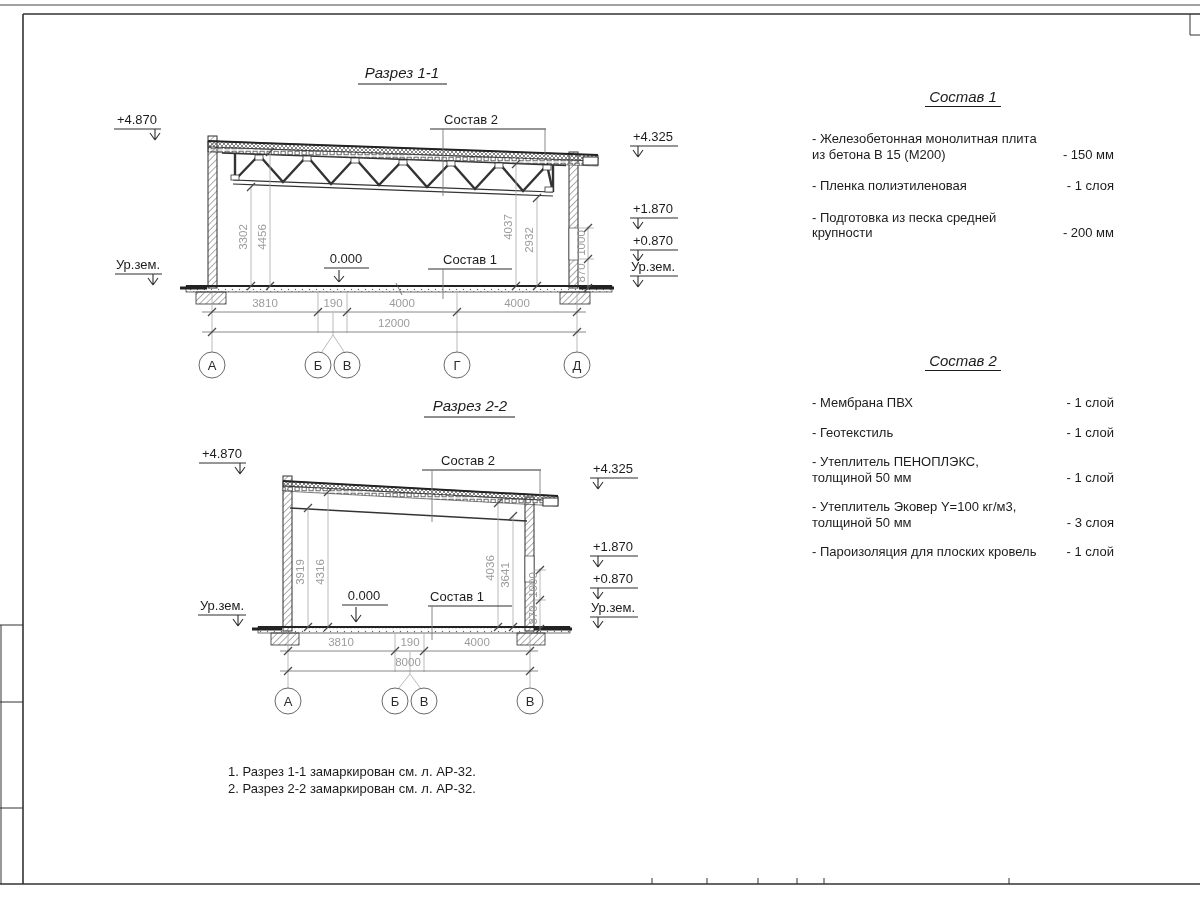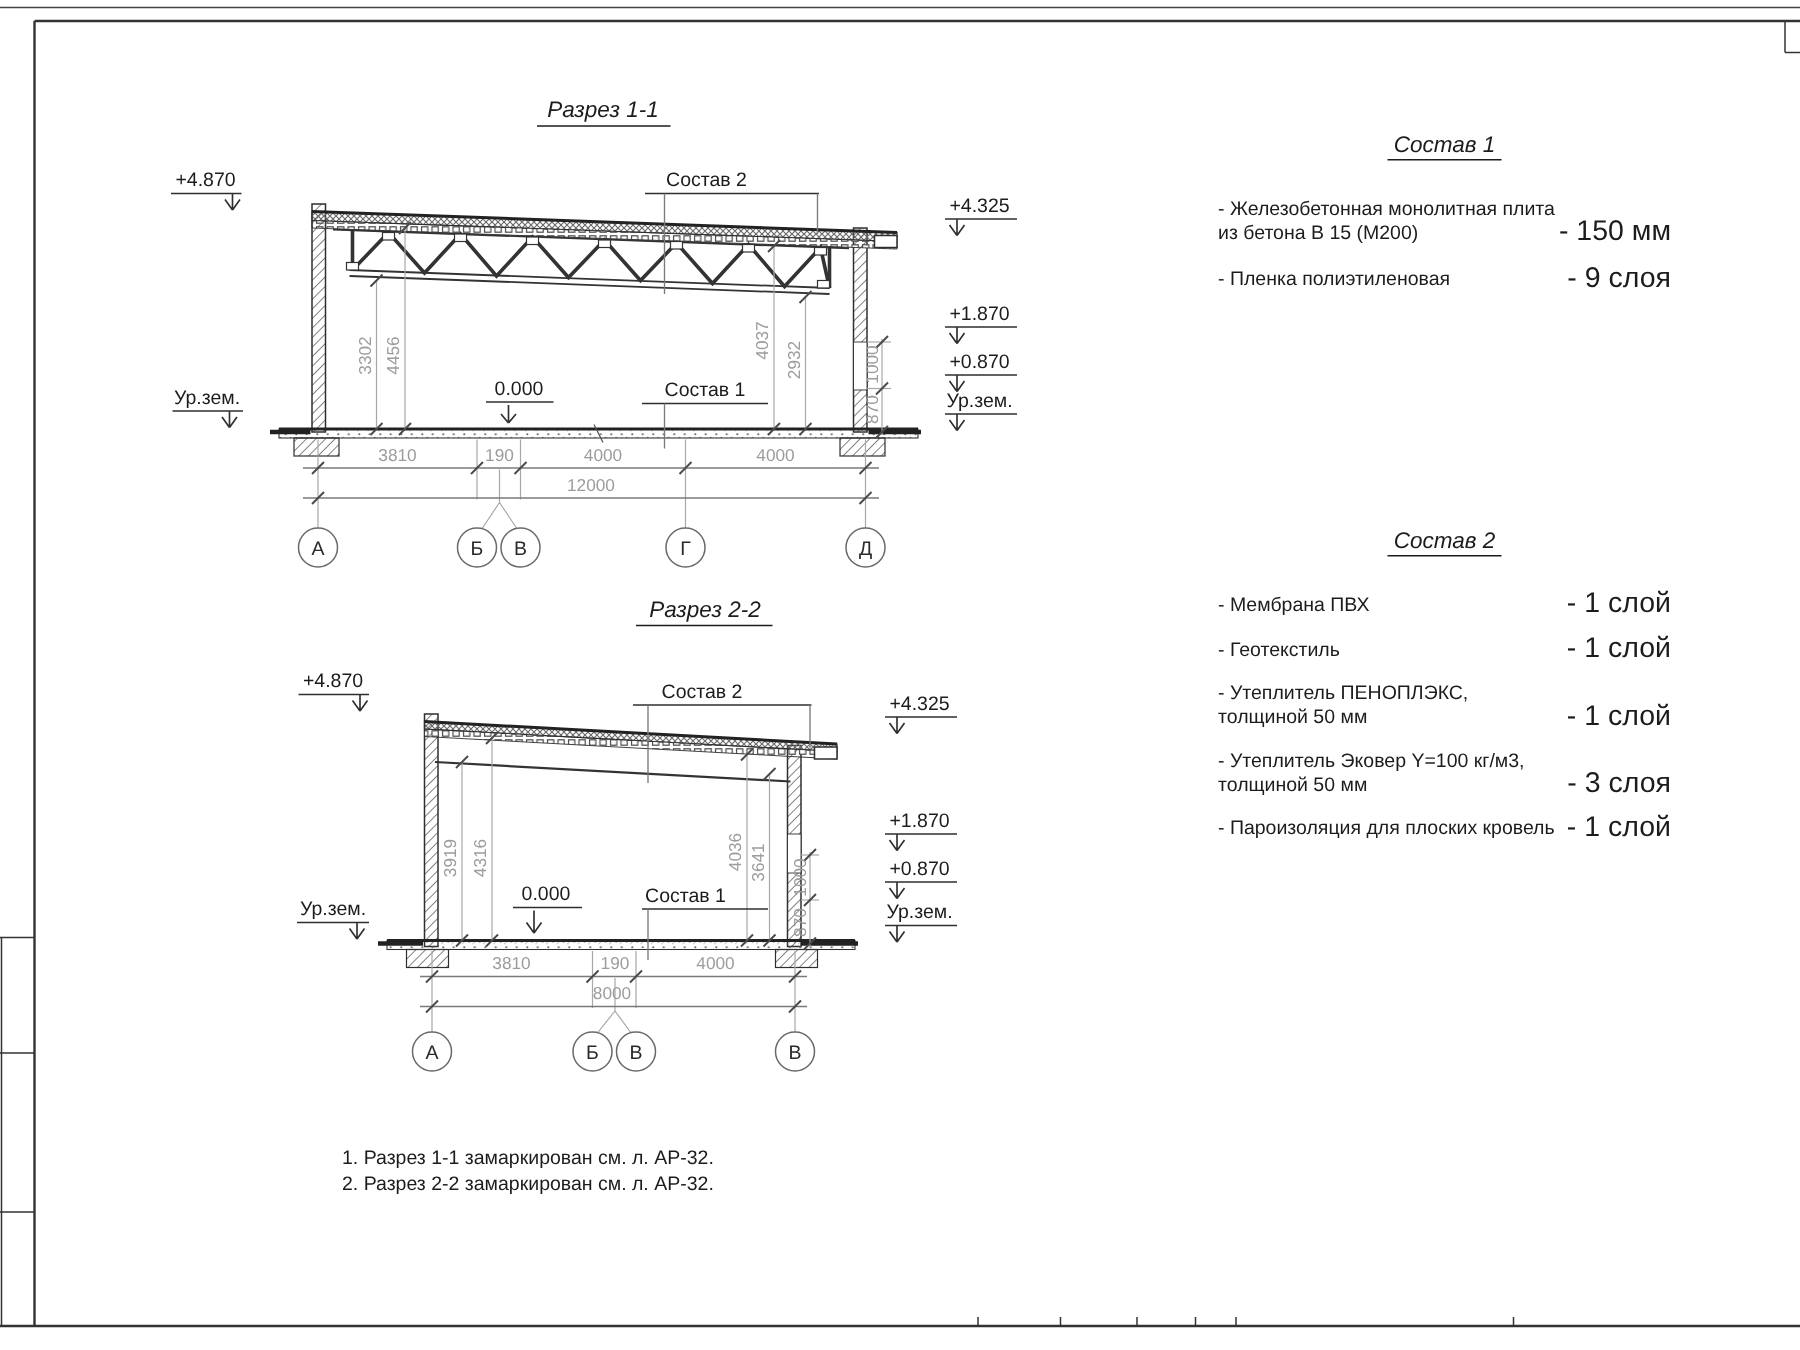--- a/index.html
+++ b/index.html
@@ -14,21 +14,21 @@
   .thin{stroke:#a8a8a8;stroke-width:0.8;fill:none;}
   .tick{stroke:#4a4a4a;stroke-width:1.3;fill:none;}
   .lead{stroke:#7a7a7a;stroke-width:0.9;fill:none;}
   .mark{stroke:#2f2f2f;stroke-width:1.1;fill:none;}
   .panel{position:absolute;width:302px;}
   .comp-title{text-align:center;font-size:15px;font-style:italic;margin-bottom:26px;}
   .comp-title span{border-bottom:1px solid #1c1c1c;padding:0 4px 1px 4px;}
   .comp-item{display:flex;justify-content:space-between;align-items:flex-end;margin-bottom:14px;}
   .comp1 .comp-item{margin-bottom:16px;}
   .comp-name{white-space:pre-line;font-size:13px;line-height:15.5px;max-width:245px;}
-  .comp-value{white-space:nowrap;font-size:19px;line-height:15.5px;}
+  .comp-value{white-space:nowrap;font-size:13px;line-height:15.5px;}
   .notes{position:absolute;left:228px;top:763px;font-size:13px;line-height:17px;}
 </style>
 </head>
 <body>
 
 <svg id="sheet-svg" width="1200" height="900" viewBox="0 0 1200 900">
   <defs>
     <pattern id="hatch" width="4.5" height="4.5" patternUnits="userSpaceOnUse" patternTransform="rotate(45)">
       <line x1="0" y1="0" x2="0" y2="4.5" stroke="#5a5a5a" stroke-width="1"></line>
     </pattern>
@@ -288,21 +288,26 @@
 
 <div class="panel comp1" style="left:812px;top:88px;">
   <div class="comp-title"><span>Состав 1</span></div>
   <div class="comp-item">
     <div class="comp-name">- Железобетонная  монолитная плита
 из бетона В 15 (М200)</div>
     <div class="comp-value">- 150 мм</div>
   </div>
   <div class="comp-item">
     <div class="comp-name">- Пленка полиэтиленовая</div>
-    <div class="comp-value">- 9 слоя</div>
+    <div class="comp-value">- 1 слоя</div>
+  </div>
+  <div class="comp-item">
+    <div class="comp-name">- Подготовка из песка средней
+крупности</div>
+    <div class="comp-value">- 200 мм</div>
   </div>
 </div>
 
 <div class="panel comp2" style="left:812px;top:352px;">
   <div class="comp-title"><span>Состав 2</span></div>
   <div class="comp-item">
     <div class="comp-name">- Мембрана ПВХ</div>
     <div class="comp-value">- 1 слой</div>
   </div>
   <div class="comp-item">

